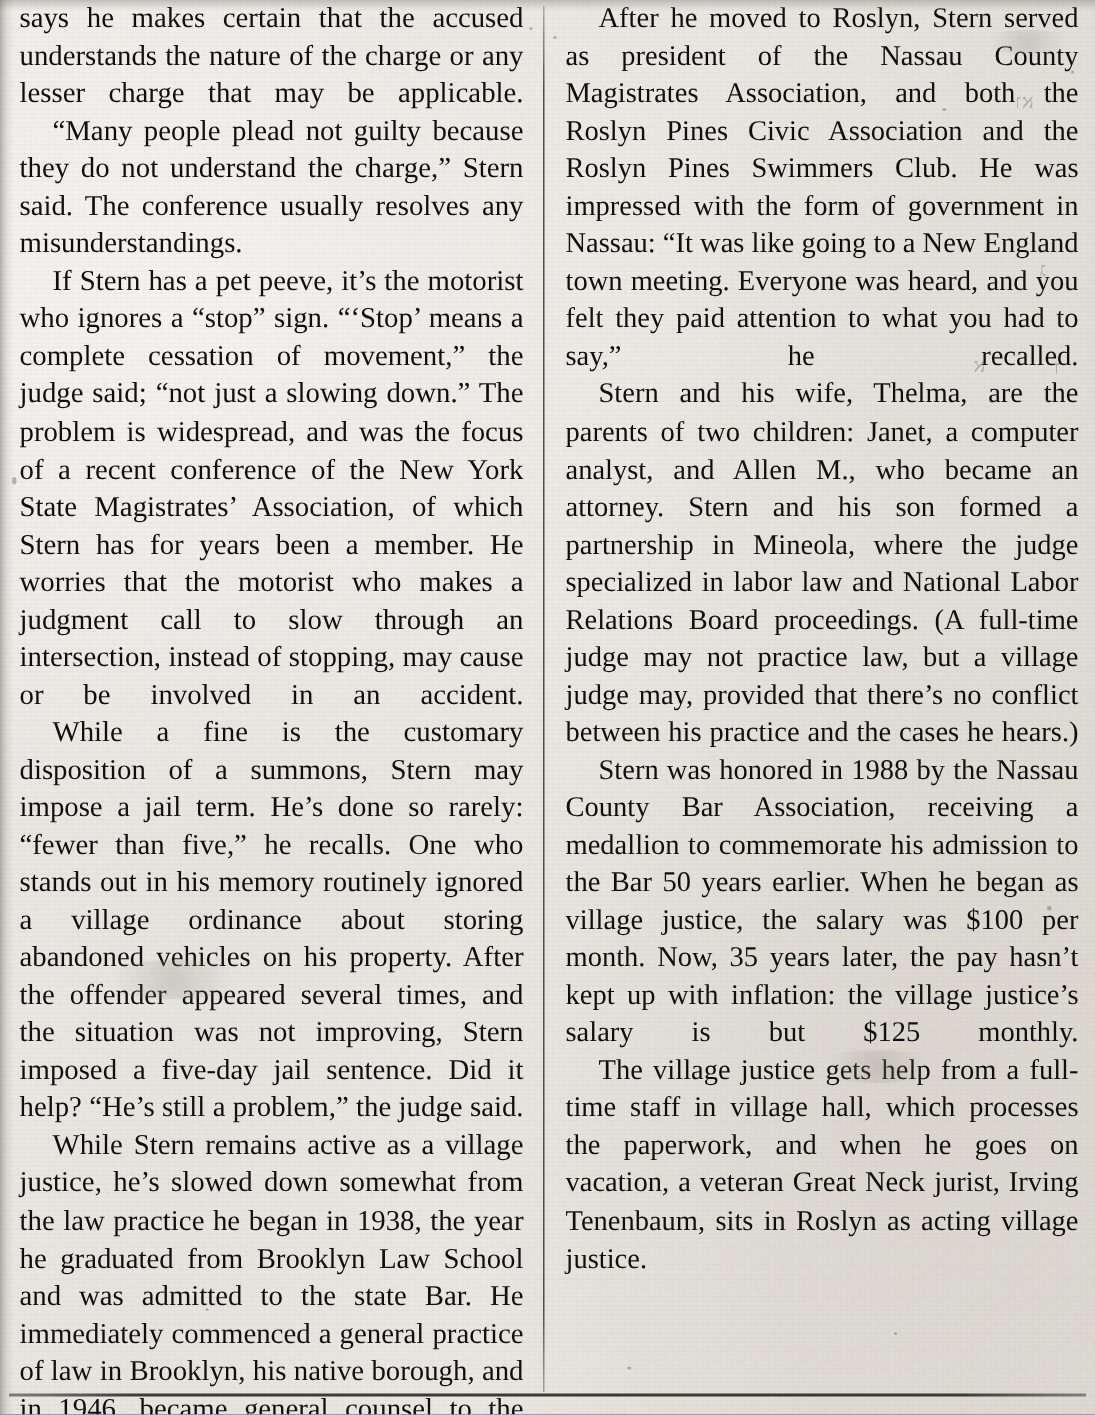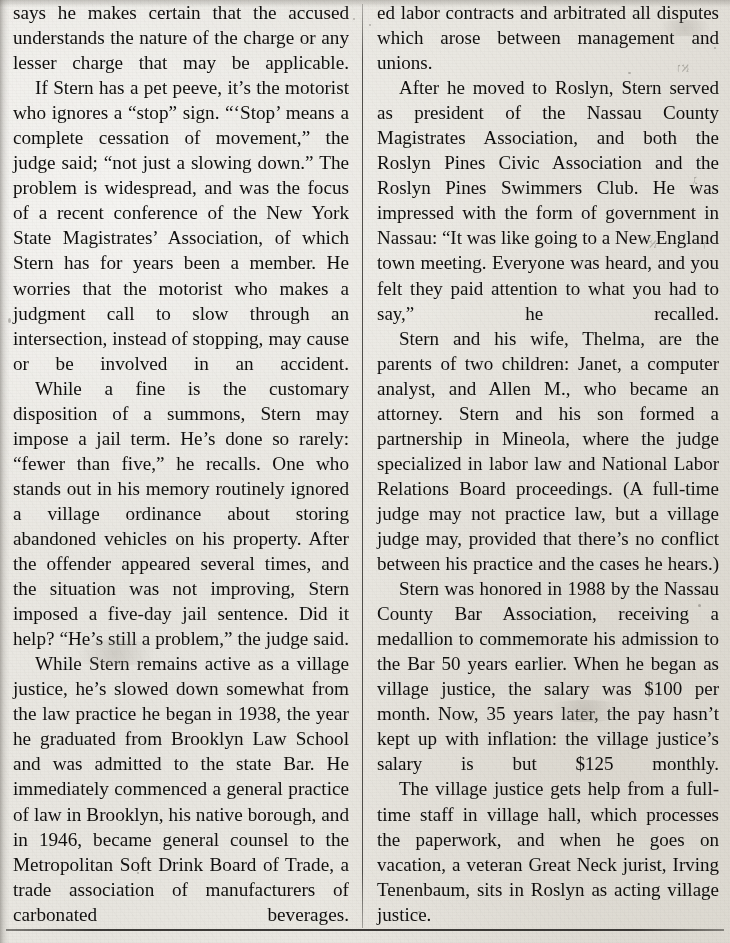--- a/index.html
+++ b/index.html
@@ -148,28 +148,28 @@
 
 <div id="scan">
 
   <div id="paper-base"></div>
   <div id="paper-grain"></div>
 
   <div id="column-divider"></div>
 
   <div id="column-left" class="column">
     <p class="para cont justify-all">says he makes certain that the accused understands the nature of the charge or any lesser charge that may be applicable.</p>
+    <p class="para justify-all">“Many people plead not guilty because they do not understand the charge,” Stern said. The conference usually resolves any misunderstandings.</p>
     <p class="para justify-all">If Stern has a pet peeve, it’s the motorist who ignores a “stop” sign. “‘Stop’ means a complete cessation of movement,” the judge said; “not just a slowing down.” The problem is widespread, and was the focus of a recent conference of the New York State Magistrates’ Association, of which Stern has for years been a member. He worries that the motorist who makes a judgment call to slow through an intersection, instead of stopping, may cause or be involved in an accident.</p>
     <p class="para justify-all">While a fine is the customary disposition of a summons, Stern may impose a jail term. He’s done so rarely: “fewer than five,” he recalls. One who stands out in his memory routinely ignored a village ordinance about storing abandoned vehicles on  his property. After the offender appeared several times, and the situation was not improving, Stern imposed a five-day jail sentence. Did it help? “He’s still a problem,” the judge said.</p>
     <p class="para justify-all">While Stern remains active as a village justice, he’s slowed down somewhat from the law practice he began in 1938, the year he graduated from Brooklyn Law School and was admitted to the state Bar. He immediately commenced a general practice of law in Brooklyn, his native borough, and in 1946, became general counsel to the Metropolitan Soft Drink Board of Trade, a trade association of manufacturers of carbonated beverages.</p>
 
   </div>
 
   <div id="column-right" class="column">
-    <p class="para cont justify-all">ed labor contracts and arbitrated all disputes which arose between management and unions.</p>
     <p class="para justify-all">After he moved to Roslyn, Stern served as president of the Nassau County Magistrates Association, and both the Roslyn Pines Civic Association and the Roslyn Pines Swimmers Club. He was impressed with the form of government in Nassau: “It was like going to a New England town meeting. Everyone was heard, and you felt they paid attention to what you had to say,” he recalled.</p>
     <p class="para justify-all">Stern and his wife, Thelma, are the parents of two children: Janet, a computer analyst, and Allen M., who became an attorney. Stern and his son formed a partnership in Mineola, where the judge specialized in labor law and National Labor Relations Board proceedings. (A full-time judge may not practice law, but a village judge may, provided that there’s no conflict between his practice and the cases he hears.)</p>
     <p class="para justify-all">Stern was honored in 1988 by the Nassau County Bar Association, receiving a medallion to commemorate his admission to the Bar 50 years earlier. When he began as village justice, the salary was $100 per month. Now, 35 years later, the pay hasn’t kept up with inflation: the village justice’s salary is but $125 monthly.</p>
     <p class="para">The village justice gets help from a full-time staff in village hall, which processes the paperwork, and when he goes on  vacation, a veteran Great Neck jurist, Irving Tenenbaum, sits in Roslyn as acting village justice.</p>
   </div>
 
   <div id="bottom-rule"></div>
 
   <div id="bleed-layer">
     <span class="bleed" style="left:676px; top:60px;">וא</span>

